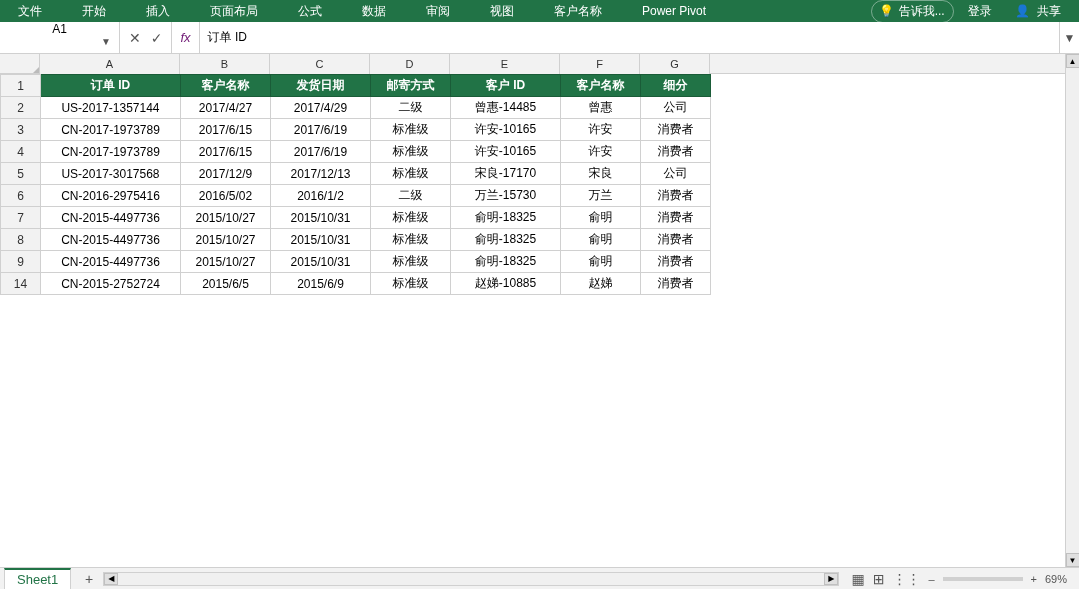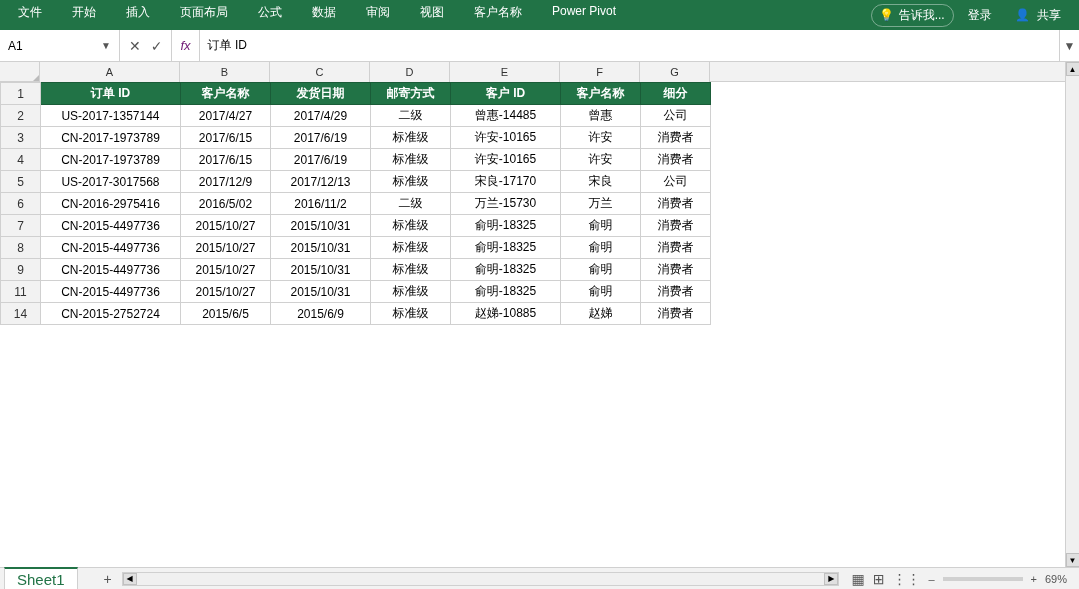--- a/index.html
+++ b/index.html
@@ -3,23 +3,24 @@
   <meta charset="utf-8">
   <style>
     * { margin: 0; padding: 0; box-sizing: border-box; }
     body { font-family: 'SimSun', 'Microsoft YaHei', sans-serif; font-size: 12px; background: #fff; overflow: hidden; width: 1079px; height: 589px; }
 
     
     .menu-bar {
       background: #217346;
       color: #fff;
       display: flex;
-      height: 30px;
+      align-items: center;
+      height: 22px;
       padding: 0 8px;
-      gap: 10px;
+      gap: 20px;
     }
     .menu-item {
       padding: 4px 10px;
       cursor: pointer;
       border-radius: 2px;
       font-size: 12px;
       white-space: nowrap;
     }
     .menu-right {
       margin-left: auto;
@@ -46,24 +47,25 @@
       height: 32px;
       border-bottom: 1px solid #d0d0d0;
       background: #fff;
       padding: 0;
     }
     .cell-ref-box {
       width: 120px;
       height: 100%;
       display: flex;
       align-items: center;
-      padding: 7px 8px;
+      padding: 0 8px;
       border-right: 1px solid #d0d0d0;
       font-size: 12px;
       flex-shrink: 0;
+      flex-direction: column;
     }
     .formula-icons {
       display: flex;
       align-items: center;
       padding: 0 6px;
       gap: 4px;
       border-right: 1px solid #d0d0d0;
       height: 100%;
       flex-shrink: 0;
     }
@@ -188,23 +190,23 @@
       background: #f2f2f2;
       border-top: 1px solid #d0d0d0;
       height: 22px;
       padding: 0 4px;
     }
     .sheet-tab {
       padding: 2px 12px;
       border: 1px solid #d0d0d0;
       border-bottom: none;
       background: #fff;
-      font-size: 15px;
-      cursor: pointer;
-      margin-right: 20px;
+      font-size: 13px;
+      cursor: pointer;
+      margin-right: 8px;
       color: #217346;
       border-top: 2px solid #217346;
     }
     .add-sheet-btn {
       width: 20px;
       height: 20px;
       display: flex;
       align-items: center;
       justify-content: center;
       cursor: pointer;
@@ -404,21 +406,21 @@
                 <td class="data-cell">2017/12/13</td>
                 <td class="data-cell">标准级</td>
                 <td class="data-cell">宋良-17170</td>
                 <td class="data-cell">宋良</td>
                 <td class="data-cell">公司</td>
               </tr>
               <tr>
                 <td class="row-num">6</td>
                 <td class="data-cell">CN-2016-2975416</td>
                 <td class="data-cell">2016/5/02</td>
-                <td class="data-cell">2016/11/2</td>
+                <td class="data-cell">2016/1/2</td>
                 <td class="data-cell">二级</td>
                 <td class="data-cell">万兰-15730</td>
                 <td class="data-cell">万兰</td>
                 <td class="data-cell">消费者</td>
               </tr>
               <tr>
                 <td class="row-num">7</td>
                 <td class="data-cell">CN-2015-4497736</td>
                 <td class="data-cell">2015/10/27</td>
                 <td class="data-cell">2015/10/31</td>
@@ -432,30 +434,20 @@
                 <td class="data-cell">CN-2015-4497736</td>
                 <td class="data-cell">2015/10/27</td>
                 <td class="data-cell">2015/10/31</td>
                 <td class="data-cell">标准级</td>
                 <td class="data-cell">俞明-18325</td>
                 <td class="data-cell">俞明</td>
                 <td class="data-cell">消费者</td>
               </tr>
               <tr>
                 <td class="row-num">9</td>
-                <td class="data-cell">CN-2015-4497736</td>
-                <td class="data-cell">2015/10/27</td>
-                <td class="data-cell">2015/10/31</td>
-                <td class="data-cell">标准级</td>
-                <td class="data-cell">俞明-18325</td>
-                <td class="data-cell">俞明</td>
-                <td class="data-cell">消费者</td>
-              </tr>
-              <tr>
-                <td class="row-num">11</td>
                 <td class="data-cell">CN-2015-4497736</td>
                 <td class="data-cell">2015/10/27</td>
                 <td class="data-cell">2015/10/31</td>
                 <td class="data-cell">标准级</td>
                 <td class="data-cell">俞明-18325</td>
                 <td class="data-cell">俞明</td>
                 <td class="data-cell">消费者</td>
               </tr>
               <tr>
                 <td class="row-num">14</td>

